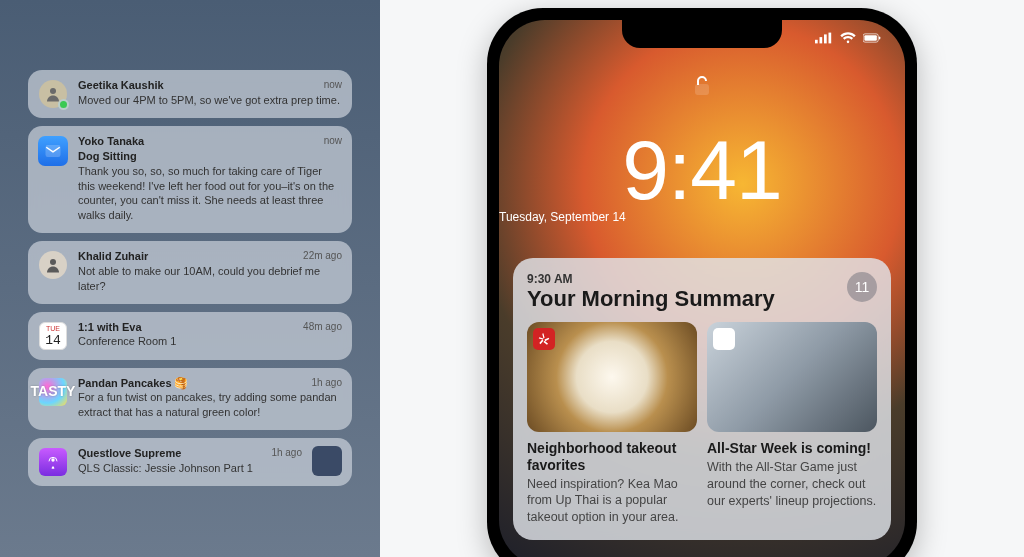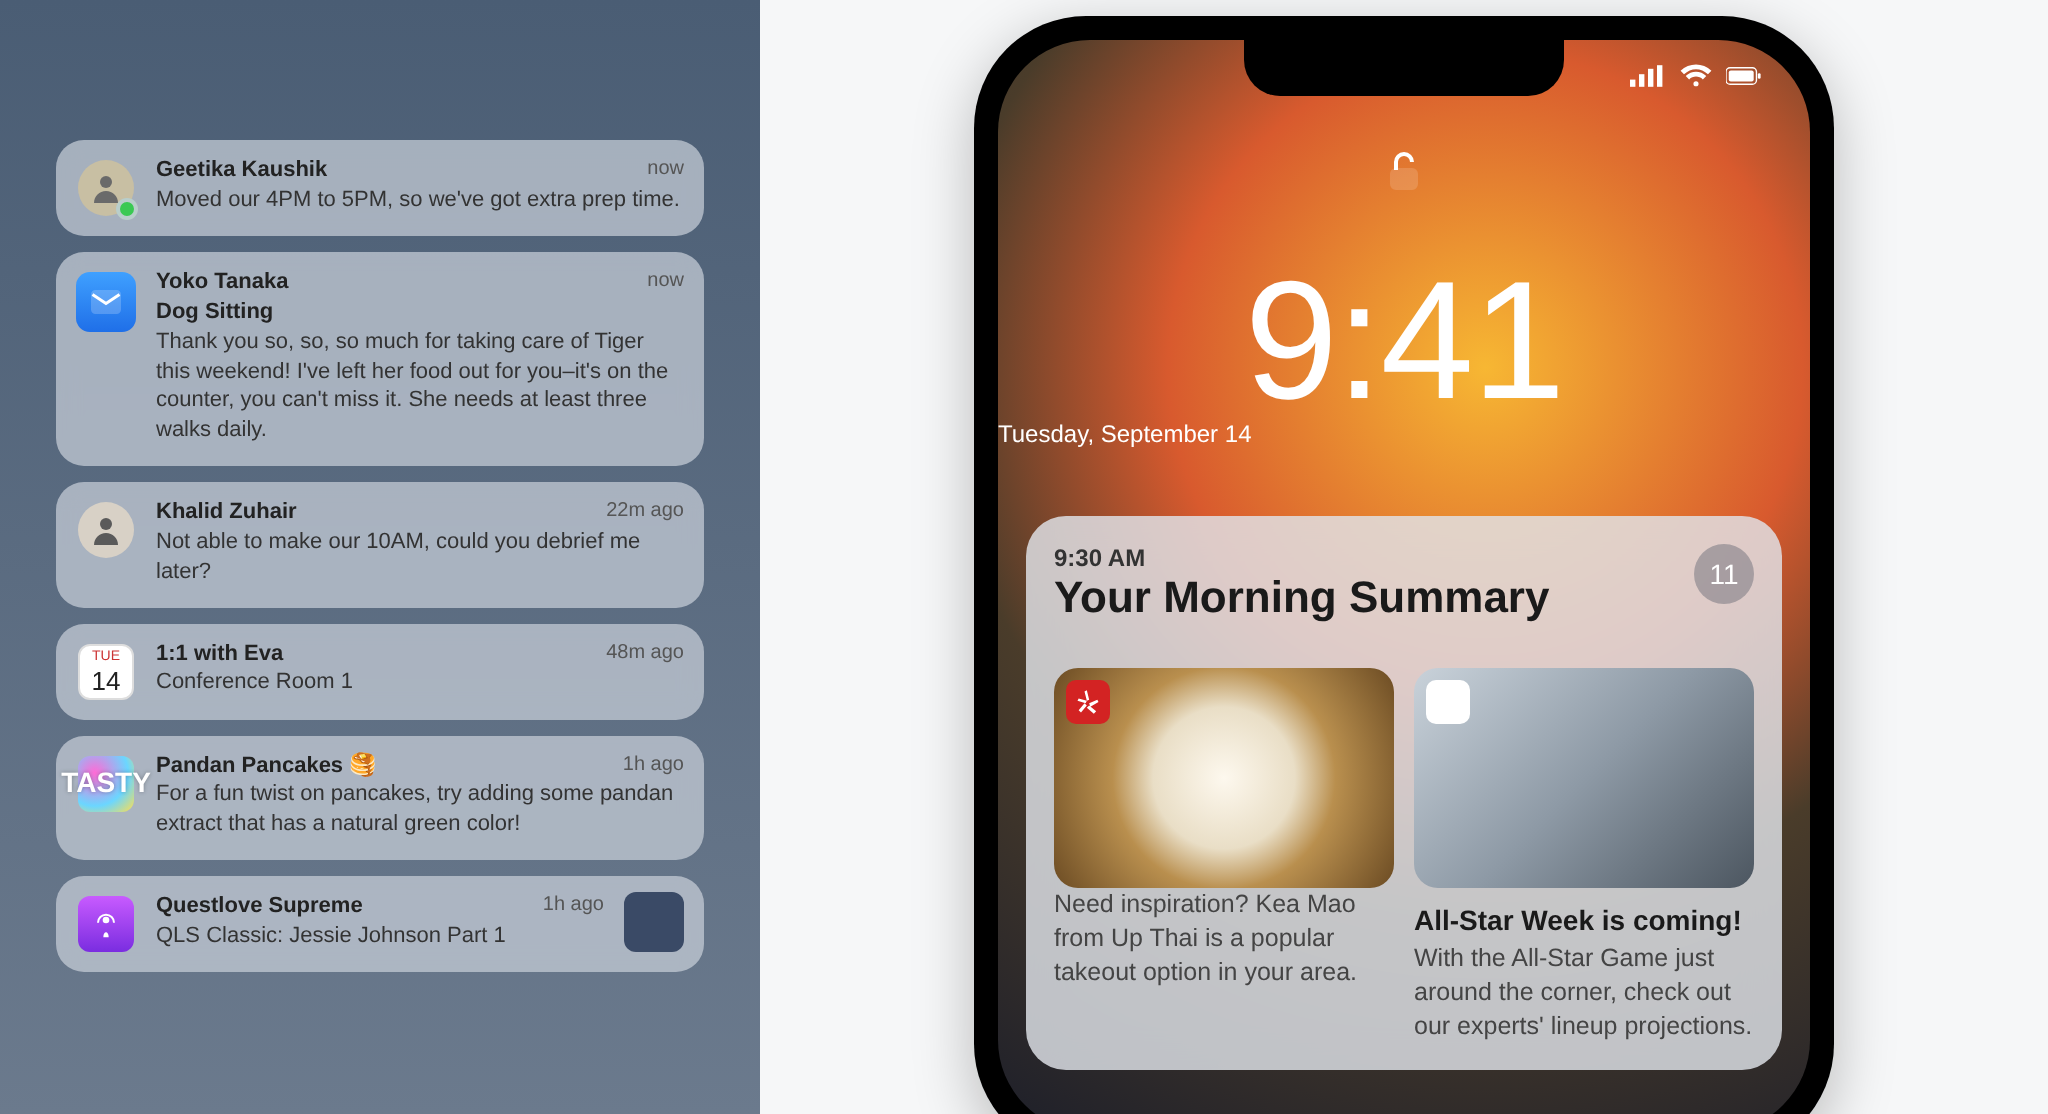--- a/index.html
+++ b/index.html
@@ -66,21 +66,21 @@
     width: 30px; height: 30px; border-radius: 7px;
     background: linear-gradient(180deg,#3fa0ff,#1f6fe8);
     display:flex; align-items:center; justify-content:center;
     font-size:17px; color:#fff;
   }
   .cal-icon {
     width: 28px; height: 28px; border-radius: 6px; background:#fff;
     display:flex; flex-direction:column; align-items:center; justify-content:center;
     font-size:7px; color:#c33; overflow:hidden; border:1px solid #ddd;
   }
-  .cal-icon .cal-num { font-size:13px; color:#222; font-weight:500; line-height:1; }
+  .cal-icon .cal-num { font-size:13px; color:#222; font-weight:500; line-height:1;font-family:Liberation Mono, monospace; }
   .tasty-icon {
     width:28px; height:28px; border-radius:6px;
     background: radial-gradient(circle at 30% 30%, #ff6bd6 0%, #6bd6ff 60%, #ffde4d 100%);
     display:flex; align-items:center; justify-content:center;
     font-size:14px; font-weight:700; color:#fff; text-shadow:0 0 2px rgba(0,0,0,.3);
   }
   .podcast-icon {
     width:28px; height:28px; border-radius:6px;
     background: linear-gradient(180deg,#c85bff,#7a2de0);
     display:flex; align-items:center; justify-content:center; color:#fff;
@@ -136,21 +136,21 @@
   .summary-card {
     position:absolute; top:238px; left:14px; right:14px;
     background: rgba(225,228,234,0.82);
     backdrop-filter: blur(10px);
     border-radius: 20px;
     padding: 14px 14px 14px 14px;
     color:#1a1a1a;
   }
   .summary-head {
     display:flex; justify-content:space-between; align-items:flex-start;
-    margin-bottom:22px;
+    margin-bottom:10px;
   }
   .summary-head .time { font-size:12px; font-weight:600; color:#333; }
   .summary-head .title { font-size:22px; font-weight:700; }
   .badge {
     width:30px; height:30px; border-radius:50%;
     background: rgba(120,120,130,.55);
     display:flex; align-items:center; justify-content:center;
     font-size:14px; font-weight:400; color:#fff;
   }
   .summary-tiles { display:flex; gap:10px; }
@@ -338,20 +338,21 @@
         </div>
         <div class="summary-tiles">
           <div class="tile">
             <div class="img food">
               <div class="app-badge yelp">
                 <svg viewBox="0 0 24 24" width="14" height="14" fill="#fff">
                     <path d="M11 2l2 8-2 1-2-8zM13 13l7-3 1 2-7 4zM13 15l6 5-2 2-6-5zM11 15l-5 6-2-2 5-6zM10 13L3 11l1-2 7 2z"></path>
                   </svg>
               </div>
             </div>
+            <h4>Neighborhood takeout favorites</h4>
             <p>Need inspiration? Kea Mao from Up Thai is a popular takeout option in your area.</p>
           </div>
           <div class="tile">
             <div class="img sport">
               <div class="app-badge espn">E</div>
             </div>
             <h4>All-Star Week is coming!</h4>
             <p>With the All-Star Game just around the corner, check out our experts' lineup projections.</p>
           </div>
         </div>

